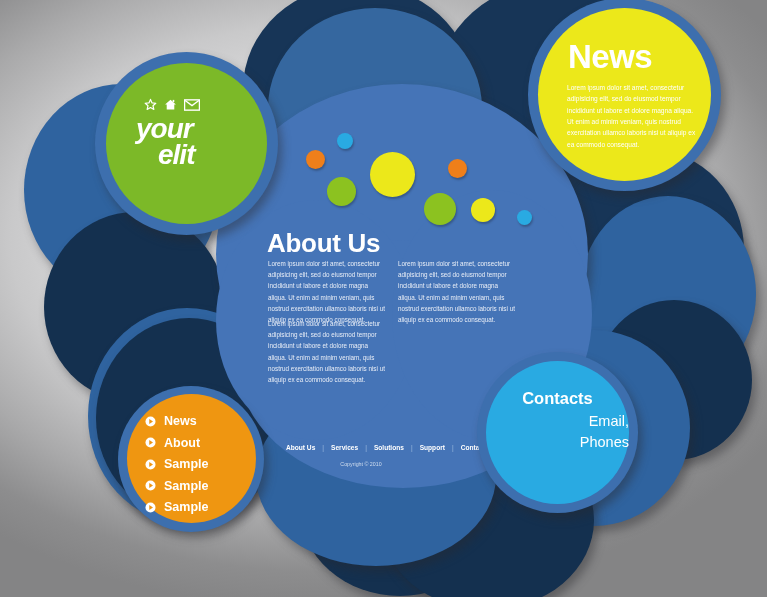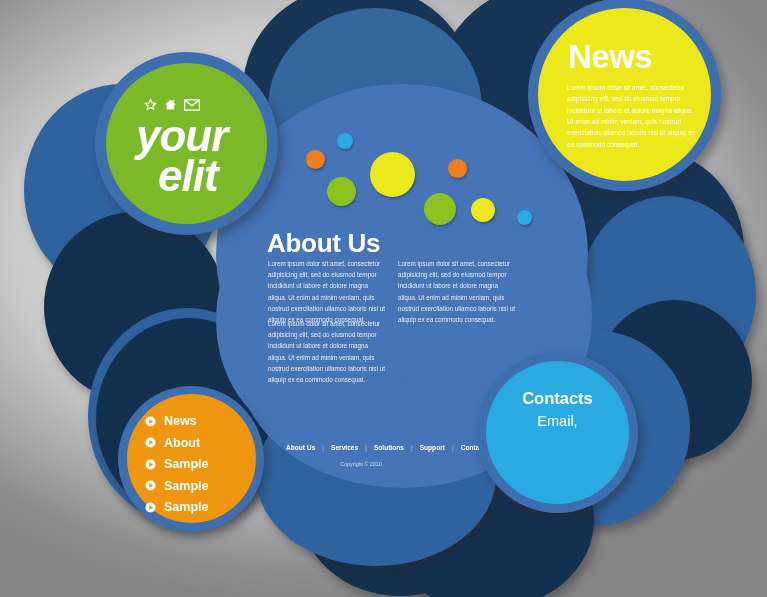--- a/index.html
+++ b/index.html
@@ -28,34 +28,34 @@
   .card{position:absolute;border-radius:50%;display:flex;flex-direction:column;}
 
   .ring{position:absolute;border-radius:50%;background:#3d6fae;}
 
   
   #logo-ring{left:95px;top:52px;width:183px;height:183px;}
   #logo{left:106px;top:63px;width:161px;height:161px;background:#7cb928;}
   #logo-icons{position:absolute;left:38px;top:35px;display:flex;gap:7px;align-items:center;}
   #logo-icons svg{display:block;}
   #logo-text{position:absolute;left:30px;top:53px;color:#ffffff;font-style:italic;font-weight:bold;
-    font-size:44px;line-height:.92;letter-spacing:-1px;}
+    font-size:28px;line-height:.92;letter-spacing:-1px;}
   #logo-text .l2{display:block;padding-left:22px;}
 
   
   #news-ring{left:528px;top:-2px;width:193px;height:193px;}
   #news{left:538px;top:8px;width:173px;height:173px;background:#ece81a;}
   #news-title{position:absolute;left:30px;top:30px;color:#ffffff;font-weight:bold;font-size:33px;letter-spacing:-.5px;}
   #news-body{position:absolute;left:29px;top:74px;width:134px;color:#ffffff;font-size:6.6px;line-height:1.72;}
 
   
   #contacts-ring{left:477px;top:352px;width:161px;height:161px;}
   #contacts{left:486px;top:361px;width:143px;height:143px;background:#29aae2;}
   #contacts-title{position:absolute;left:0;top:28px;width:100%;text-align:center;color:#ffffff;font-weight:bold;font-size:16.5px;}
-  #contacts-body{position:absolute;left:0;top:50px;width:100%;text-align:center;color:#ffffff;font-size:14.5px;line-height:1.45;}
+  #contacts-body{position:absolute;left:0;top:50px;width:100%;text-align:right;color:#ffffff;font-size:14.5px;line-height:1.45;}
   #contacts-body span{display:block;}
 
   
   #menu-ring{left:118px;top:386px;width:146px;height:146px;}
   #menu{left:127px;top:394px;width:129px;height:129px;background:#ef9611;}
   #menu-list{position:absolute;left:18px;top:20px;display:flex;flex-direction:column;gap:7.5px;}
   .menu-item{display:flex;align-items:center;gap:8px;color:#ffffff;font-weight:bold;font-size:12.5px;cursor:pointer;}
   .menu-item .bullet{width:11px;height:11px;flex:0 0 11px;}
 
   
@@ -161,20 +161,21 @@
   <div class="card" id="news">
     <div id="news-title">News</div>
     <div id="news-body">Lorem ipsum dolor sit amet, consectetur adipisicing elit, sed do eiusmod tempor incididunt ut labore et dolore magna aliqua. Ut enim ad minim veniam, quis nostrud exercitation ullamco laboris nisi ut aliquip ex ea commodo consequat.</div>
   </div>
 
   <div class="ring sh" id="contacts-ring"></div>
   <div class="card" id="contacts">
     <div id="contacts-title">Contacts</div>
     <div id="contacts-body">
       <span>Email,</span>
+      <span>Phones</span>
     </div>
   </div>
 
   <div class="ring sh" id="menu-ring"></div>
   <div class="card" id="menu">
     <div id="menu-list">
         <div class="menu-item">
           <span class="bullet"><svg width="11" height="11" viewBox="0 0 22 22">
               <circle cx="11" cy="11" r="10" fill="#ffffff"></circle>
               <polygon points="8.5,6 16,11 8.5,16" fill="#ef9611"></polygon>

